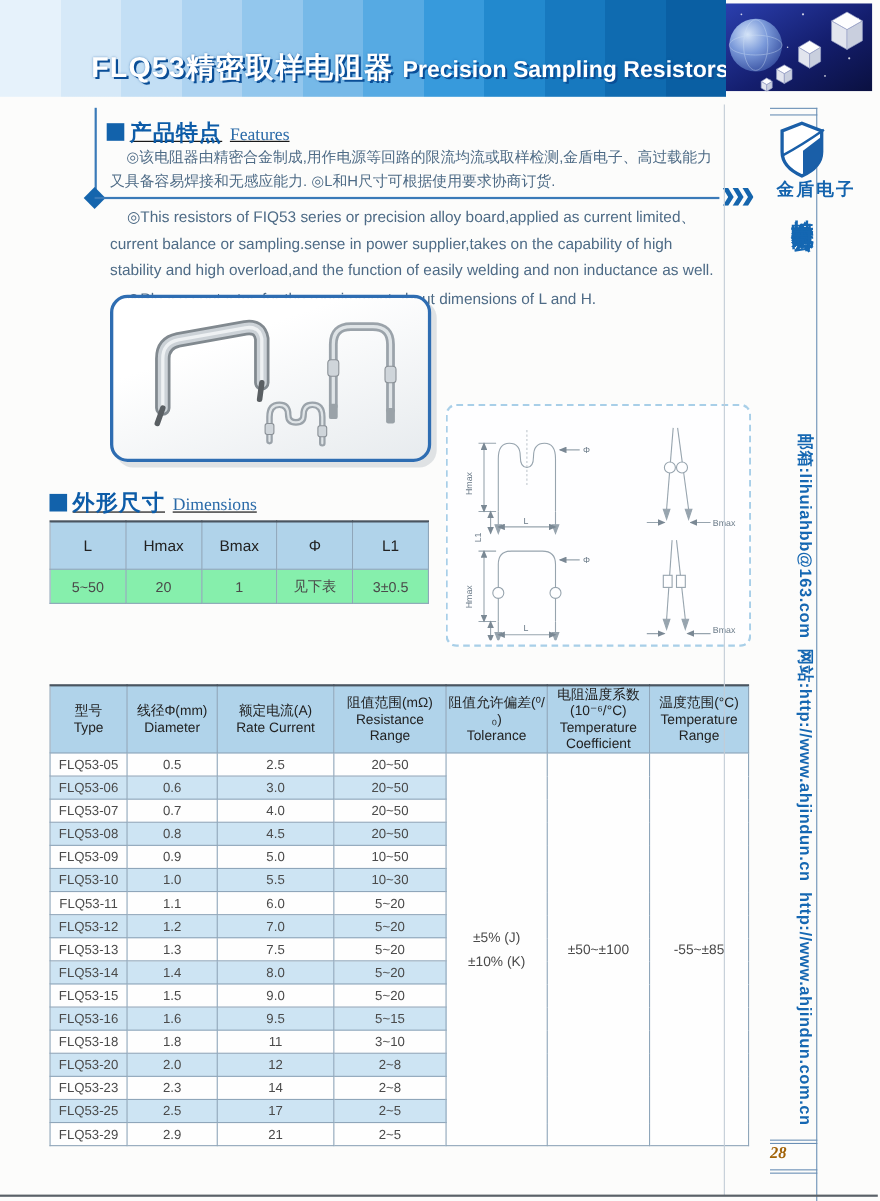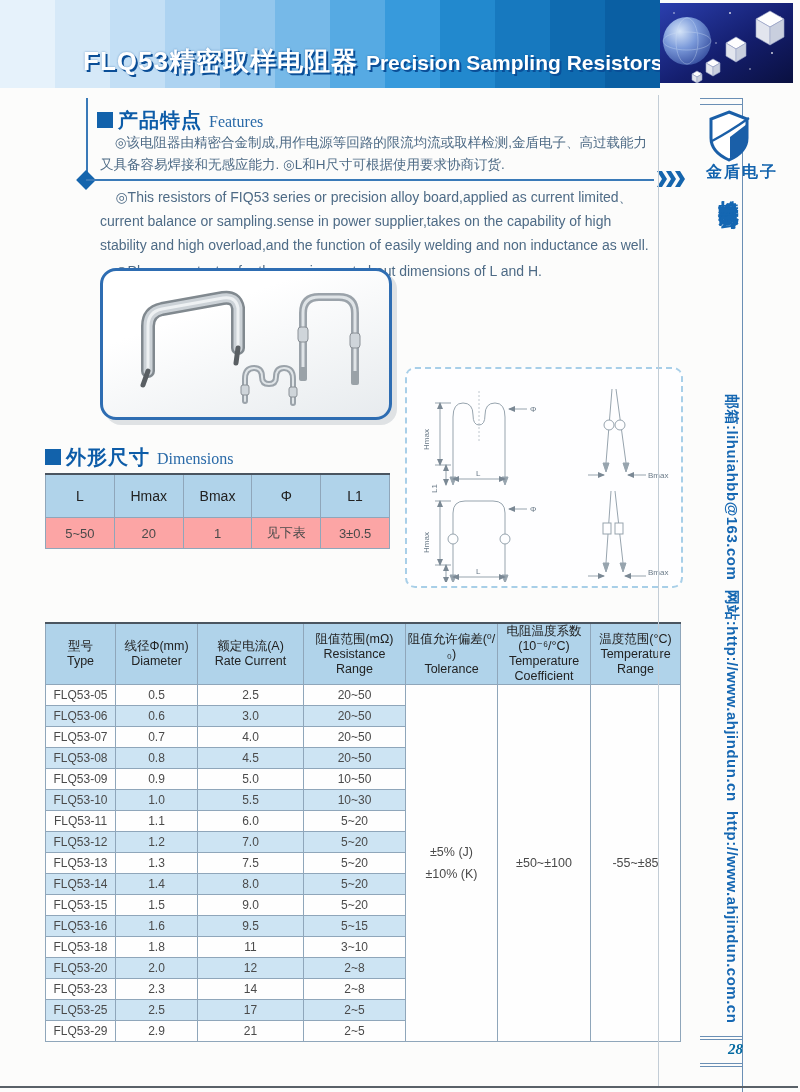--- a/index.html
+++ b/index.html
@@ -10,21 +10,21 @@
     background:linear-gradient(90deg,
       #e6f2fb 0 55px,#d6e9f8 55px 110px,#c3dff5 110px 165px,#add3f1 165px 220px,
       #93c7ed 220px 275px,#76b9e8 275px 330px,#56aae3 330px 385px,#379adc 385px 440px,
       #2289ce 440px 495px,#1779bf 495px 550px,#0f6bb0 550px 605px,#0a5fa3 605px 660px);}
   .header-title{position:absolute;left:83px;top:44px;white-space:nowrap;color:#fff;
     text-shadow:2px 2px 0 #0a4e97,0 0 2px rgba(10,78,151,.55);}
   .header-title .zh{font-size:26px;font-weight:bold;letter-spacing:1px;}
   .header-title .en{font-size:21px;font-weight:bold;margin-left:8px;}
   .header-art{position:absolute;left:660px;top:3px;}
   
-  .sec-h{position:absolute;white-space:nowrap;}
+  .sec-h{position:absolute;white-space:nowrap;text-decoration:underline;}
   .sec-h .sq{display:inline-block;width:16px;height:16px;background:#1262ab;
     vertical-align:-1px;margin-right:5px;}
   .sec-h .zh{font-size:20px;font-weight:bold;color:#0d5ca8;letter-spacing:1px;}
   .sec-h .en{font-family:"Liberation Serif","DejaVu Serif",serif;font-size:16px;
     color:#2a6aa8;margin-left:7px;}
   
   .feat-vline{position:absolute;left:86px;top:98px;width:2px;height:76px;background:#3a7ab8;}
   .feat-hline{position:absolute;left:86px;top:179px;width:568px;height:2px;background:#3a7ab8;}
   .feat-diamond{position:absolute;left:79px;top:173px;width:14px;height:14px;
     background:#1565ad;transform:rotate(45deg);}
@@ -40,44 +40,44 @@
     background:linear-gradient(160deg,#ffffff 30%,#e7ebee);
     box-shadow:5px 5px 0 rgba(170,178,186,.35);}
   .diagram-box{position:absolute;left:405px;top:367px;width:274px;height:217px;
     border:2px dashed #a8cfe8;border-radius:10px;background:#fefeff;}
   
   table{border-collapse:collapse;table-layout:fixed;}
   .dims-table{position:absolute;left:45px;top:473px;width:345px;
     border:1px solid #7d95a8;border-top:2px solid #4a5560;}
   .dims-table th,.dims-table td{border:1px solid #8fa6ba;text-align:center;}
   .dims-table th{height:40px;background:#b0d3ea;font-size:14px;font-weight:400;color:#222;}
-  .dims-table td{height:28px;background:#fca5a5;font-size:13px;color:#4a4a4a;}
+  .dims-table td{height:28px;background:#86efac;font-size:13px;color:#4a4a4a;}
   .specs-table{position:absolute;left:45px;top:622px;width:635px;
     border:1px solid #7d95a8;border-top:2px solid #4a5560;}
   .specs-table th,.specs-table td{border:1px solid #8fa6ba;text-align:center;padding:0;}
   .specs-table th{height:55px;background:#b0d3ea;font-weight:400;color:#222;
     font-size:12.5px;line-height:15px;}
   .specs-table td{height:20px;font-size:12px;color:#4a4a4a;background:#fefefe;}
   .specs-table tbody tr:nth-child(even) td{background:#cde4f3;}
   .specs-table td.merged{background:#fefefe !important;font-size:12.5px;line-height:22px;}
   
   .sb-line-left{position:absolute;left:658px;top:95px;width:1px;height:992px;background:#c3cdd6;}
   .sb-line-right{position:absolute;left:742px;top:98px;width:1px;height:994px;background:#6a8fb5;}
   .sb-rule{position:absolute;left:700px;width:43px;height:1px;background:#6a8fb5;}
   .logo-text{position:absolute;left:688px;top:162px;width:108px;text-align:center;
     font-size:16px;font-weight:bold;color:#1464ae;letter-spacing:2px;}
   .company-vertical{position:absolute;left:716px;top:184px;writing-mode:vertical-rl;
     text-orientation:upright;font-size:20px;font-weight:bold;color:#1567b2;
     letter-spacing:1px;line-height:26px;}
   .contact-vertical{position:absolute;left:741px;top:394px;transform:rotate(90deg);
     transform-origin:0 0;white-space:pre;font-size:15px;font-weight:bold;
     color:#1567b2;letter-spacing:.5px;}
-  .page-num{position:absolute;left:700px;top:1041px;width:43px;text-align:right;
+  .page-num{position:absolute;left:700px;top:1041px;width:43px;text-align:left;
     font-family:"Liberation Serif","DejaVu Serif",serif;font-style:italic;
-    font-weight:bold;font-size:15px;color:#0369a1;}
+    font-weight:bold;font-size:15px;color:#a16207;}
   .bottom-rule{position:absolute;left:0;top:1086px;width:798px;height:2px;background:#5a6168;}
 </style>
 </head>
 <body>
 
 <div class="page">
 
   <div class="header-band">
     <div class="header-title">
       <span class="zh">FLQ53精密取样电阻器</span><span class="en">Precision Sampling Resistors</span>

